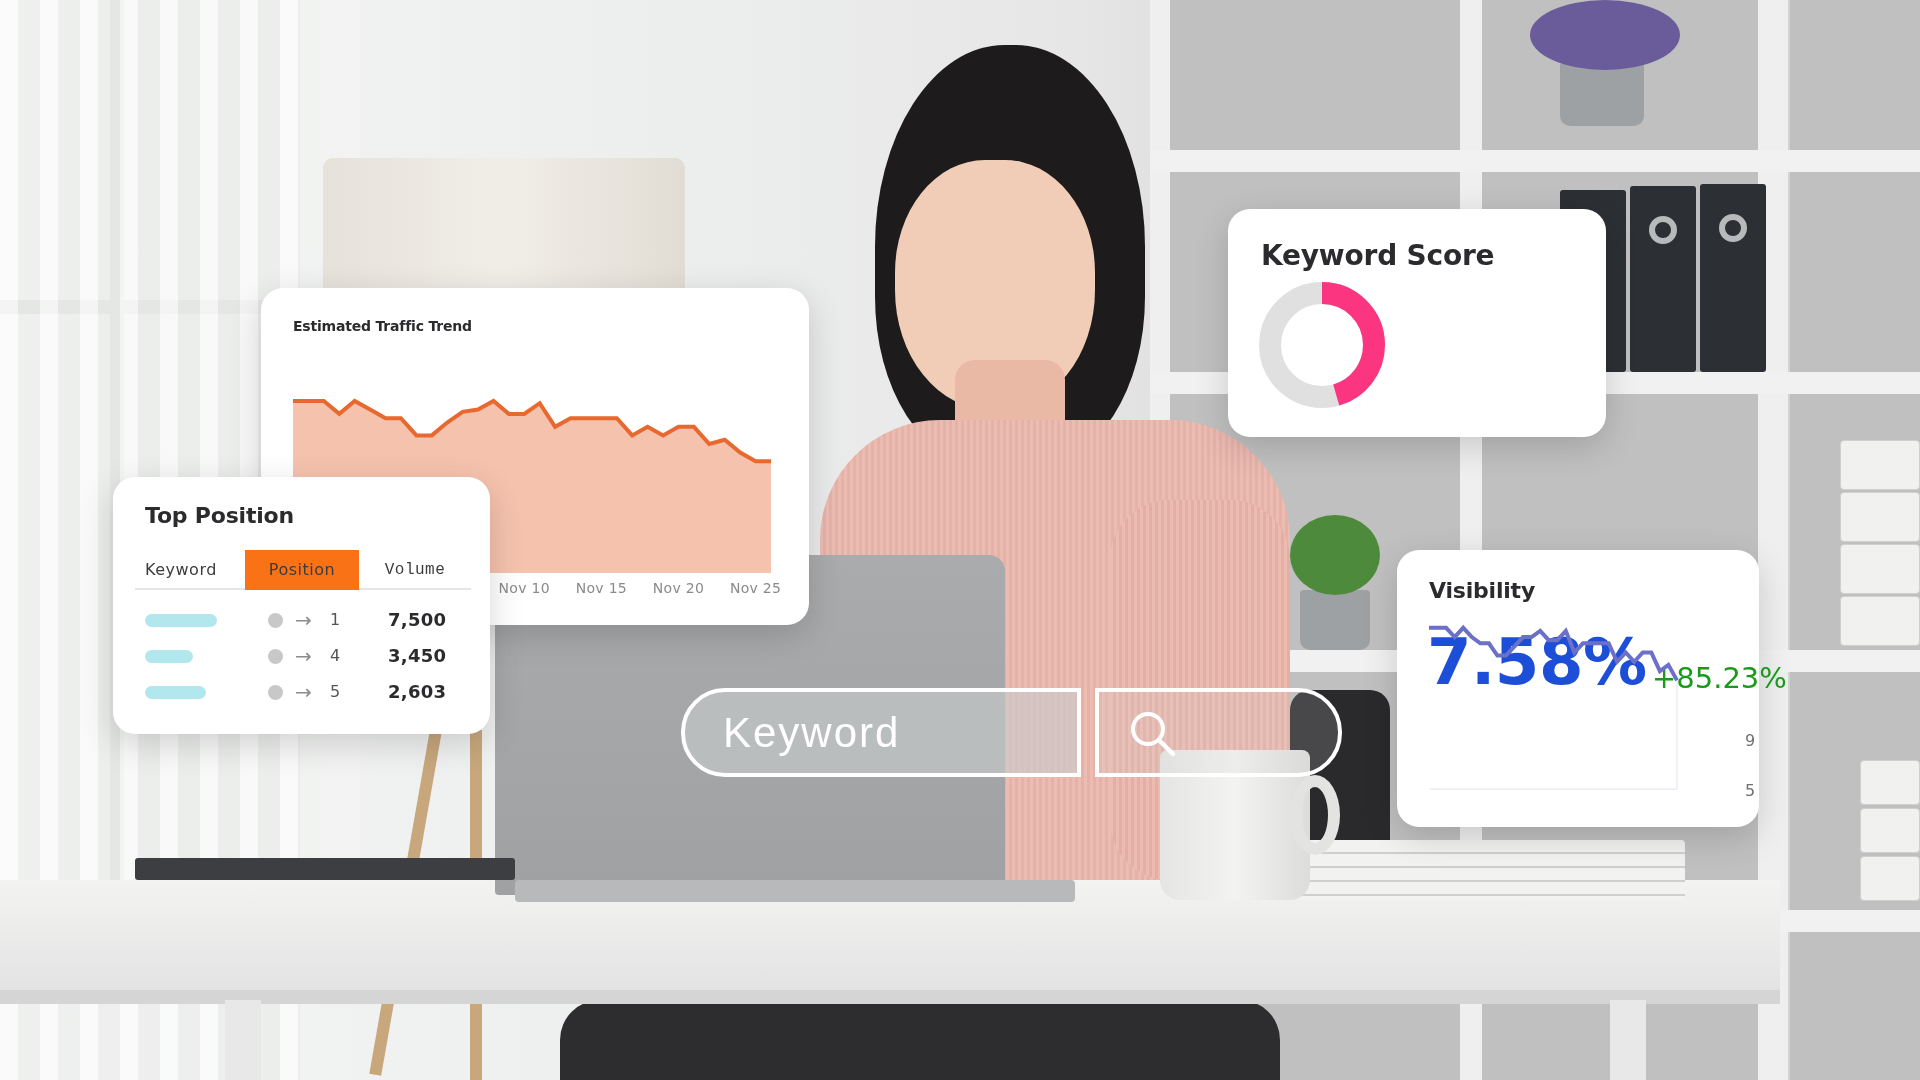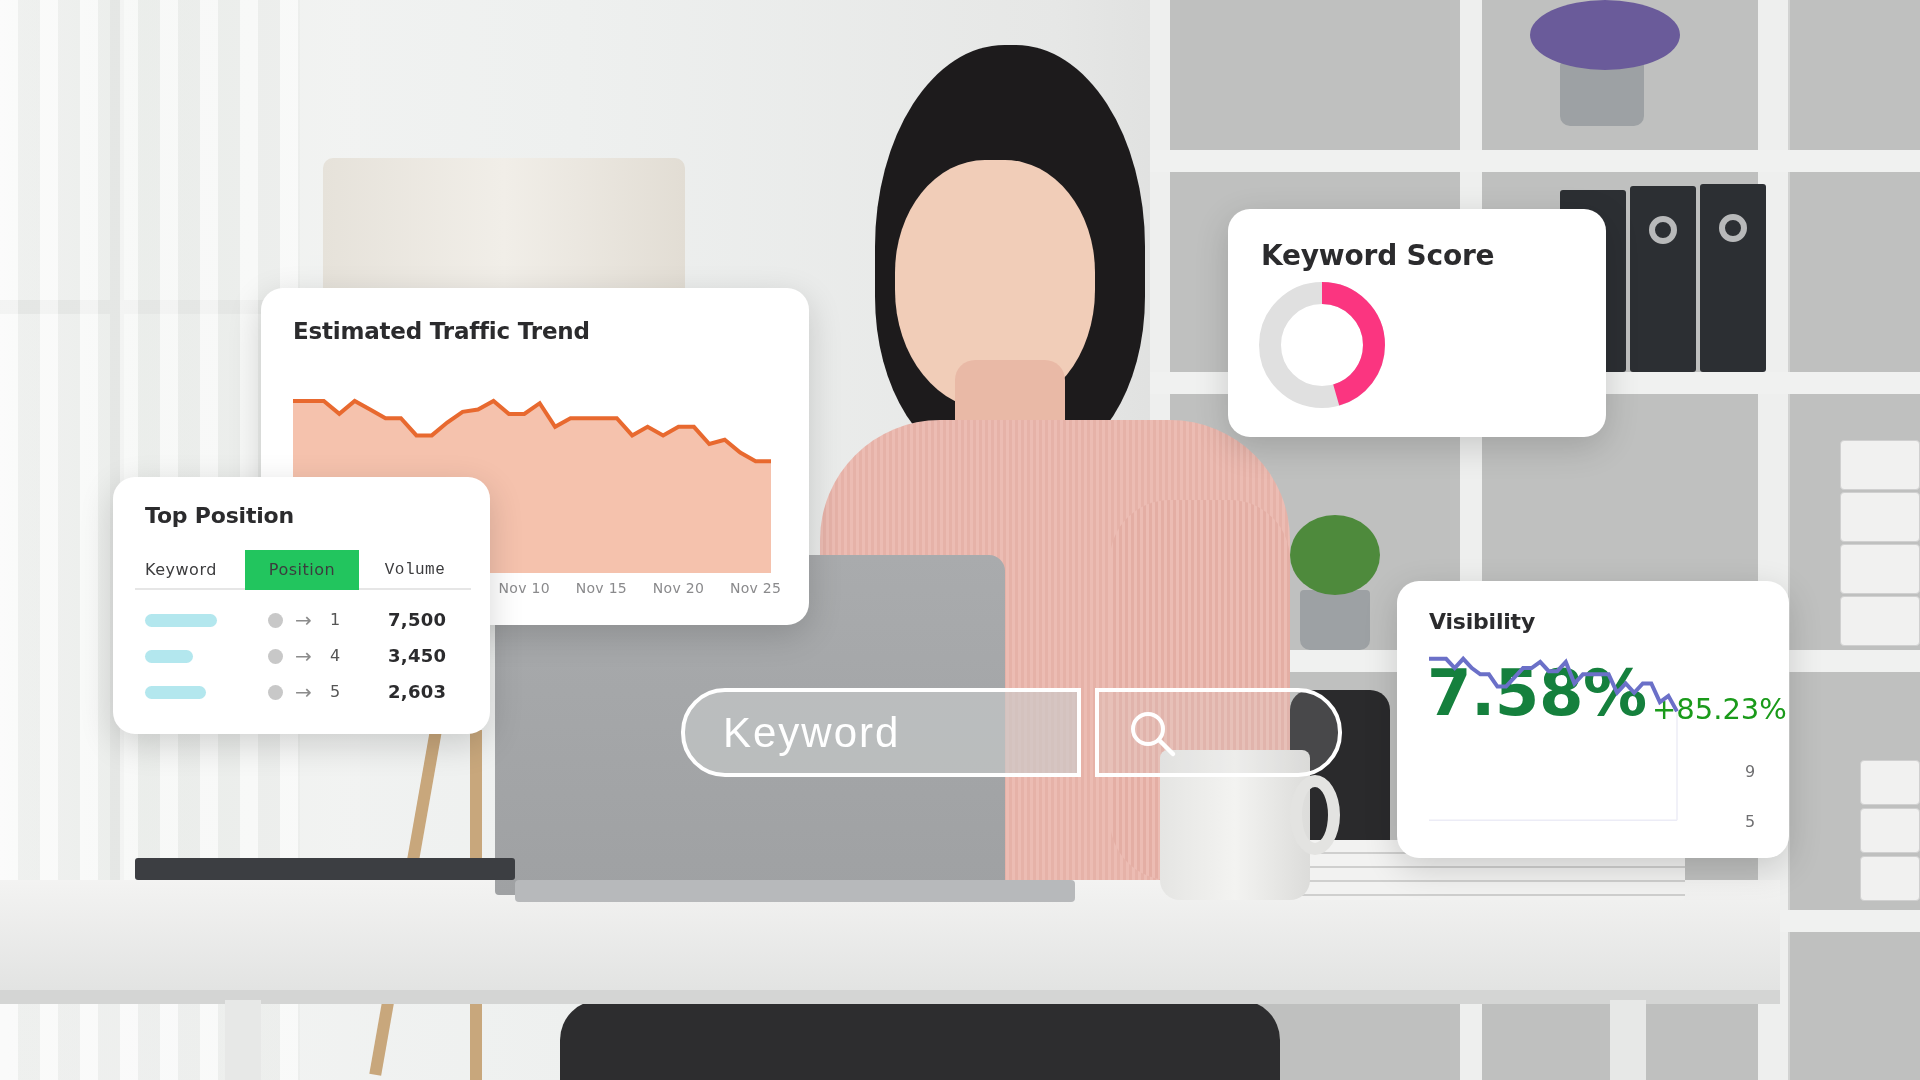--- a/index.html
+++ b/index.html
@@ -46,44 +46,44 @@
   .notebook { position: absolute; background: #3c3e42; border-radius: 3px; }
   .pants { position: absolute; left: 560px; top: 1000px; width: 720px; height: 80px; background: #2d2d2f; border-radius: 40px 40px 0 0; }
   .books-stack { position: absolute; left: 1265px; top: 840px; width: 420px; height: 60px;
                  background: repeating-linear-gradient(180deg, #f2f2f1 0 12px, #cfcfce 12px 14px); border-radius: 4px; }
 
   
   .card { position: absolute; background: #ffffff; border-radius: 22px; box-shadow: 0 10px 34px rgba(0,0,0,.16); }
   .card-title { position: absolute; font-family: "DejaVu Sans", sans-serif; font-weight: 700; color: #2b2b2d; letter-spacing: -0.2px; }
 
   #traffic-card { left: 261px; top: 288px; width: 548px; height: 337px; }
-  #traffic-card .card-title { left: 32px; top: 30px; font-size: 23px; }
+  #traffic-card .card-title { left: 32px; top: 30px; font-size: 14px; }
   #traffic-chart { position: absolute; left: 0; top: 0; width: 548px; height: 337px; }
   .x-tick { font-family: "DejaVu Sans", sans-serif; font-size: 14px; fill: #8a8a8c; letter-spacing: .3px; }
 
   #keywords-card { left: 113px; top: 477px; width: 377px; height: 257px; }
   #keywords-card .card-title { left: 32px; top: 26px; font-size: 22px; }
   .kw-header { position: absolute; left: 22px; top: 73px; width: 336px; height: 40px; border-bottom: 2px solid #e6e6e6; }
   .kw-col { position: absolute; top: 0; height: 40px; line-height: 40px; font-size: 16px; color: #3c3c3e; letter-spacing: .5px; }
-  .kw-col.active { background: #22c55e; }
+  .kw-col.active { background: #f97316; }
   .kw-row { position: absolute; left: 32px; width: 330px; height: 26px; }
   .kw-bar { position: absolute; left: 0; top: 7px; height: 13px; border-radius: 7px; background: #b3e7ee; }
   .kw-dot { position: absolute; left: 123px; top: 6px; width: 15px; height: 15px; border-radius: 50%; background: #c8c8c8; }
   .kw-arrow { position: absolute; left: 150px; top: 0; font-size: 20px; line-height: 26px; color: #8c8c8c; }
   .kw-pos { position: absolute; left: 185px; top: 0; font-size: 16px; line-height: 26px; color: #555; }
   .kw-vol { position: absolute; left: 243px; top: 0; font-size: 18px; line-height: 26px; color: #2b2b2d; font-weight: 600; letter-spacing: .3px; }
 
   #score-card { left: 1228px; top: 209px; width: 378px; height: 228px; }
   #score-card .card-title { left: 33px; top: 30px; font-size: 28px; }
   #score-donut { position: absolute; left: 30px; top: 72px; width: 128px; height: 128px; }
   .score-value { position: absolute; left: 190px; top: 95px; font-size: 66px; font-weight: 700; color: #333335; letter-spacing: 1px; line-height: 80px; }
 
-  #visibility-card { left: 1397px; top: 581px; width: 392px; height: 277px; }
+  #visibility-card { left: 1397px; top: 550px; width: 362px; height: 277px; }
   #visibility-card .card-title { left: 32px; top: 28px; font-size: 22px; }
-  .vis-value { position: absolute; left: 30px; top: 72px; font-size: 64px; font-weight: 700; color: #15803d; line-height: 80px; letter-spacing: -0.5px; }
+  .vis-value { position: absolute; left: 30px; top: 72px; font-size: 64px; font-weight: 700; color: #1d4ed8; line-height: 80px; letter-spacing: -0.5px; }
   .vis-delta { position: absolute; left: 255px; top: 108px; font-size: 29px; color: #1a9a1a; line-height: 40px; }
   #vis-chart { position: absolute; left: 0; top: 0; width: 398px; height: 277px; }
   .vis-tick { font-family: "DejaVu Sans", sans-serif; font-size: 16px; fill: #6f6f71; }
 
   
   #search-field { position: absolute; left: 681px; top: 688px; width: 400px; height: 89px;
                   border: 4px solid #ffffff; border-radius: 44px 0 0 44px; background: rgba(200,203,203,.62); }
   #search-field input { position: absolute; left: 38px; top: 10px; width: 340px; height: 62px; border: none; outline: none;
                         background: transparent; font-family: "Liberation Sans", sans-serif; font-size: 42px; color: #ffffff; letter-spacing: 2px; }
   #search-field input::placeholder { color: #ffffff; opacity: 1; }

